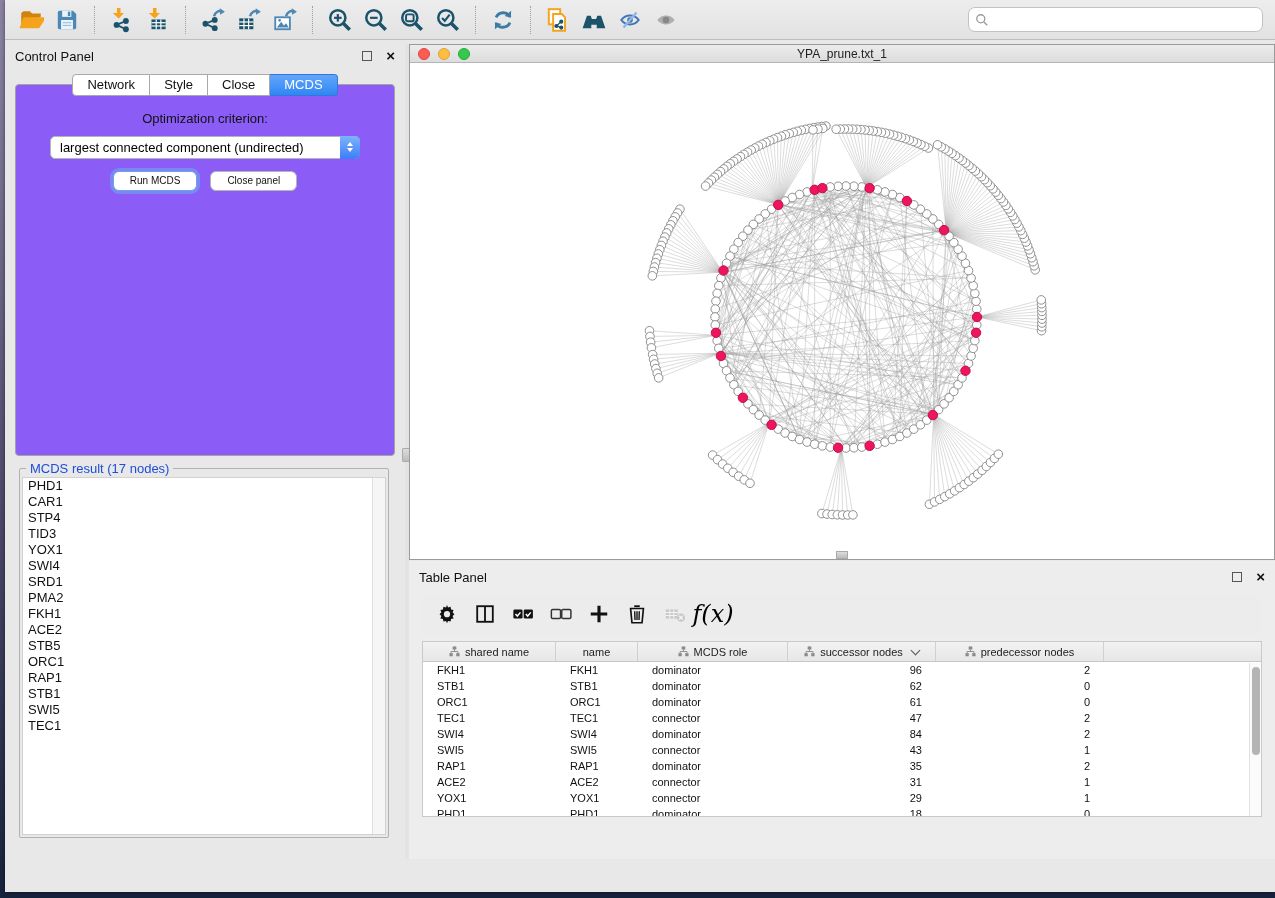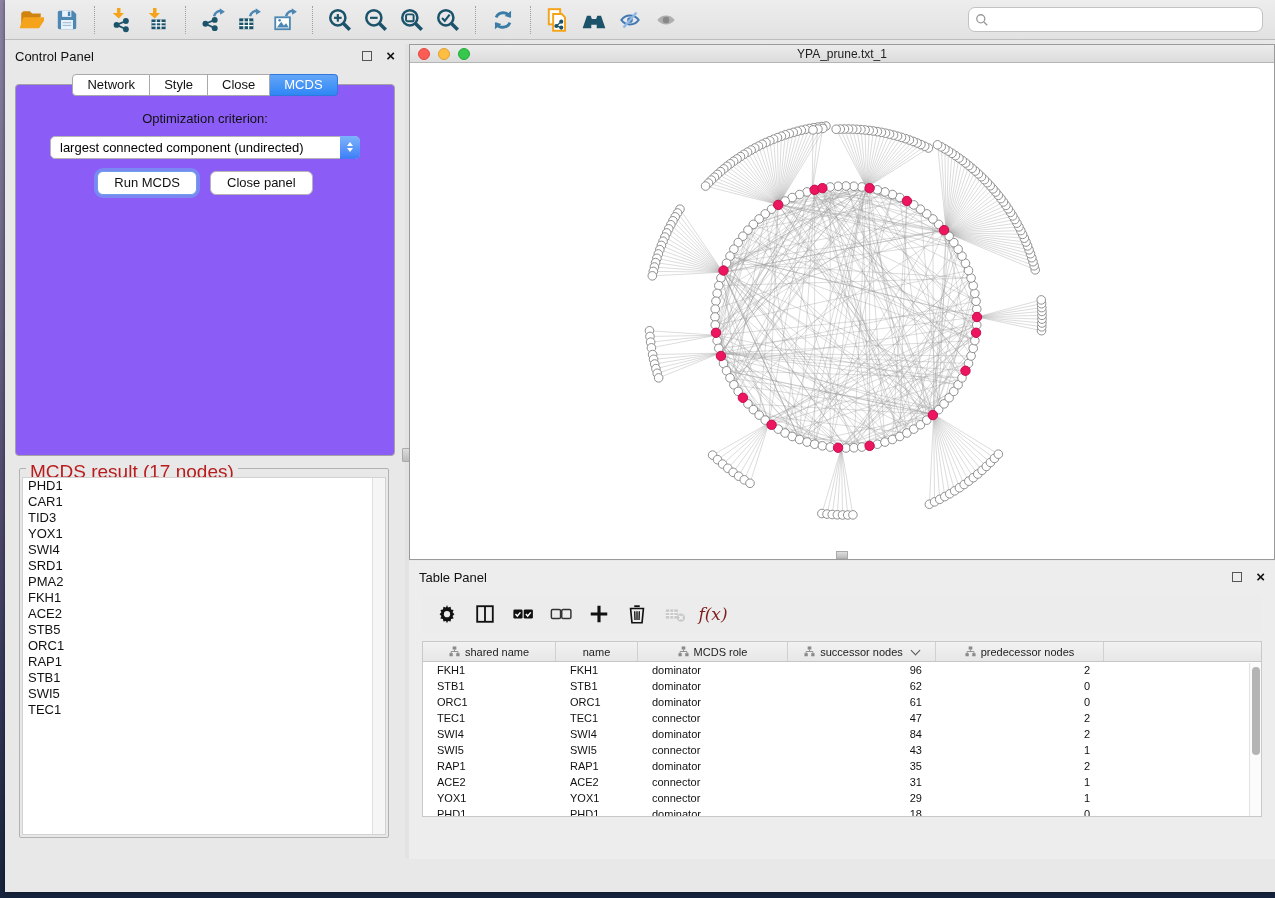--- a/index.html
+++ b/index.html
@@ -45,28 +45,28 @@
   #criterion-select { width:310px; height:23px; margin:10px auto 0; background:#fff;
     border:1px solid #b5b5b5; border-radius:5px; display:flex; align-items:center; position:relative; cursor:default; }
   #criterion-select .val { font-size:13px; padding-left:9px; flex:1; white-space:nowrap; }
   #criterion-select .cap { width:20px; height:23px; margin:-1px -1px 0 0; border-radius:0 5px 5px 0;
     background:linear-gradient(#7db3fb,#3d7ef8); display:flex; flex-direction:column;
     align-items:center; justify-content:center; gap:2px; }
   .chev { width:0; height:0; border-left:3.5px solid transparent; border-right:3.5px solid transparent; }
   .chev.up { border-bottom:4px solid #fff; }
   .chev.dn { border-top:4px solid #fff; }
   #cp-buttons { display:flex; justify-content:center; gap:13px; margin-top:12px; }
-  .aqua-btn { font-size:13px; color:#111; background:#fff; border:1px solid #b5b5b5;
+  .aqua-btn { font-size:10px; color:#111; background:#fff; border:1px solid #b5b5b5;
     border-radius:6px; padding:3px 16px 4px; cursor:default; }
   .aqua-btn.focused { border-color:#6f9fe8; box-shadow:0 0 0 3px rgba(110,165,240,.6); }
 
   #mcds-fieldset { position:absolute; left:14px; top:424px; width:370px; height:370px;
     border:1px solid #b2b2b2; border-radius:2px; }
   #mcds-legend { position:absolute; top:-8px; left:6px; background:#e8e8e8; padding:0 4px;
-    font-size:19px; color:#b91c1c; }
+    font-size:13px; color:#1d4ed8; }
   #mcds-list { position:absolute; left:2px; right:2px; top:8px; bottom:2px; background:#fff;
     border:1px solid #d2d2d2; overflow:hidden; }
   #mcds-scroll { position:absolute; right:0; top:0; bottom:0; width:13px; background:#f6f6f6;
     border-left:1px solid #e0e0e0; }
   .mcds-item { font-size:13px; color:#111; height:16px; line-height:16px; padding-left:5px; cursor:default; }
 
   
   #v-splitter { position:absolute; left:400px; top:44px; width:4px; bottom:33px; background:#e3e3e3; }
   #v-grip { position:absolute; left:-3px; top:404px; width:9px; height:14px;
     background:linear-gradient(#ddd,#bbb); border:1px solid #aaa; border-radius:1px; }
@@ -86,21 +86,21 @@
   .light.green { background:#35c84c; border:1px solid #27a83a; }
   #net-canvas { position:absolute; left:0; top:19px; right:0; bottom:0; background:#fff; overflow:hidden; }
 
   
   #table-panel { position:absolute; left:404px; top:561px; width:866px; bottom:33px; background:#ededed; }
   #tp-toolbar { position:absolute; left:13px; right:13px; top:33px; height:40px;
     background:#ececec; display:flex; align-items:center; gap:4px; padding-left:8px; }
   .tp-btn { width:34px; height:32px; display:flex; align-items:center; justify-content:center; cursor:default; }
   .tp-btn svg { width:22px; height:22px; }
   .tp-btn.disabled svg, .tp-btn.disabled .glyph { opacity:.42; }
-  .fx-glyph { font-family:"DejaVu Serif", serif; font-style:italic; font-size:17px; color:#7f1d1d; }
+  .fx-glyph { font-family:"DejaVu Serif", serif; font-style:italic; font-size:24px; color:#000000; }
 
   #tp-table { position:absolute; left:13px; right:13px; top:80px; bottom:42px; background:#fff;
     border:1px solid #c9c9c9; overflow:hidden; }
   #tp-headrow { display:flex; height:20px; background:linear-gradient(#f2f2f2,#e7e7e7);
     border-bottom:1px solid #c6c6c6; }
   .th { display:flex; align-items:center; justify-content:center; gap:5px; font-size:11px;
     color:#222; border-right:1px solid #d0d0d0; cursor:default; position:relative; }
   .th .sort { width:7px; height:7px; border-right:1.4px solid #555; border-bottom:1.4px solid #555;
     transform:rotate(45deg); margin-left:4px; margin-top:-3px; }
   .tr { display:flex; height:16px; cursor:default; }
@@ -323,20 +323,21 @@
         <button class="aqua-btn focused">Run MCDS</button>
         <button class="aqua-btn">Close panel</button>
       </div>
     </div>
     <div id="mcds-fieldset">
       <span id="mcds-legend">MCDS result (17 nodes)</span>
       <div id="mcds-list">
         <div id="mcds-scroll"></div>
       <div class="mcds-item">PHD1</div>
           <div class="mcds-item">CAR1</div>
+          <div class="mcds-item">STP4</div>
           <div class="mcds-item">TID3</div>
           <div class="mcds-item">YOX1</div>
           <div class="mcds-item">SWI4</div>
           <div class="mcds-item">SRD1</div>
           <div class="mcds-item">PMA2</div>
           <div class="mcds-item">FKH1</div>
           <div class="mcds-item">ACE2</div>
           <div class="mcds-item">STB5</div>
           <div class="mcds-item">ORC1</div>
           <div class="mcds-item">RAP1</div>

